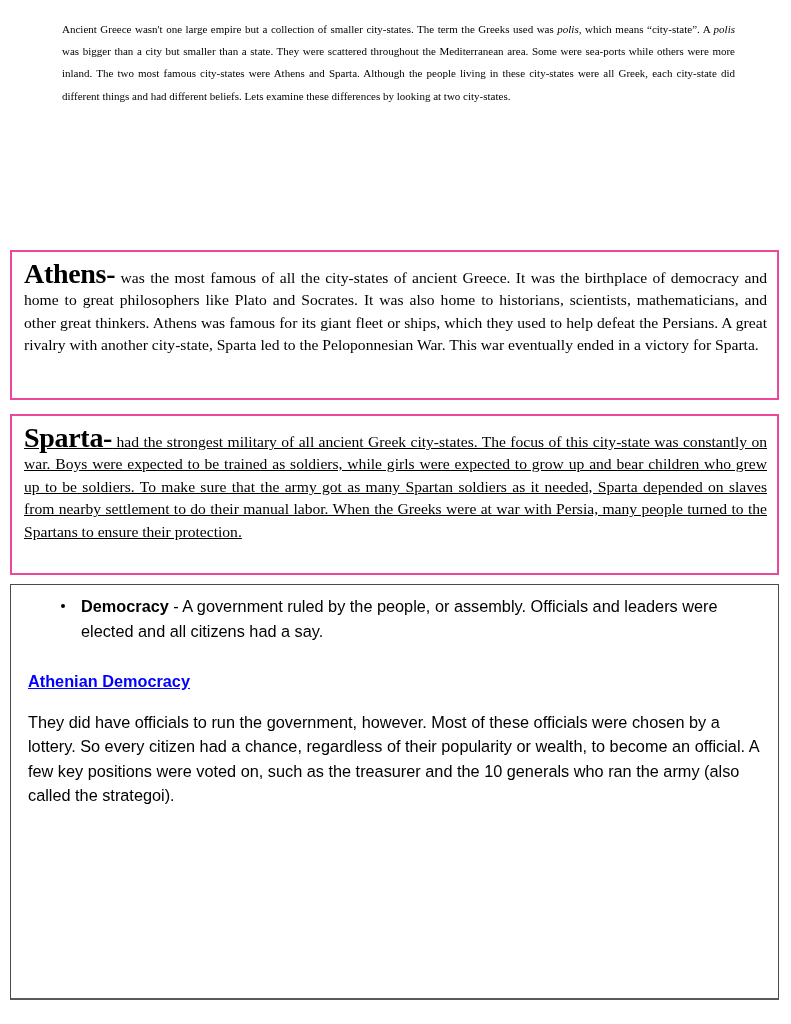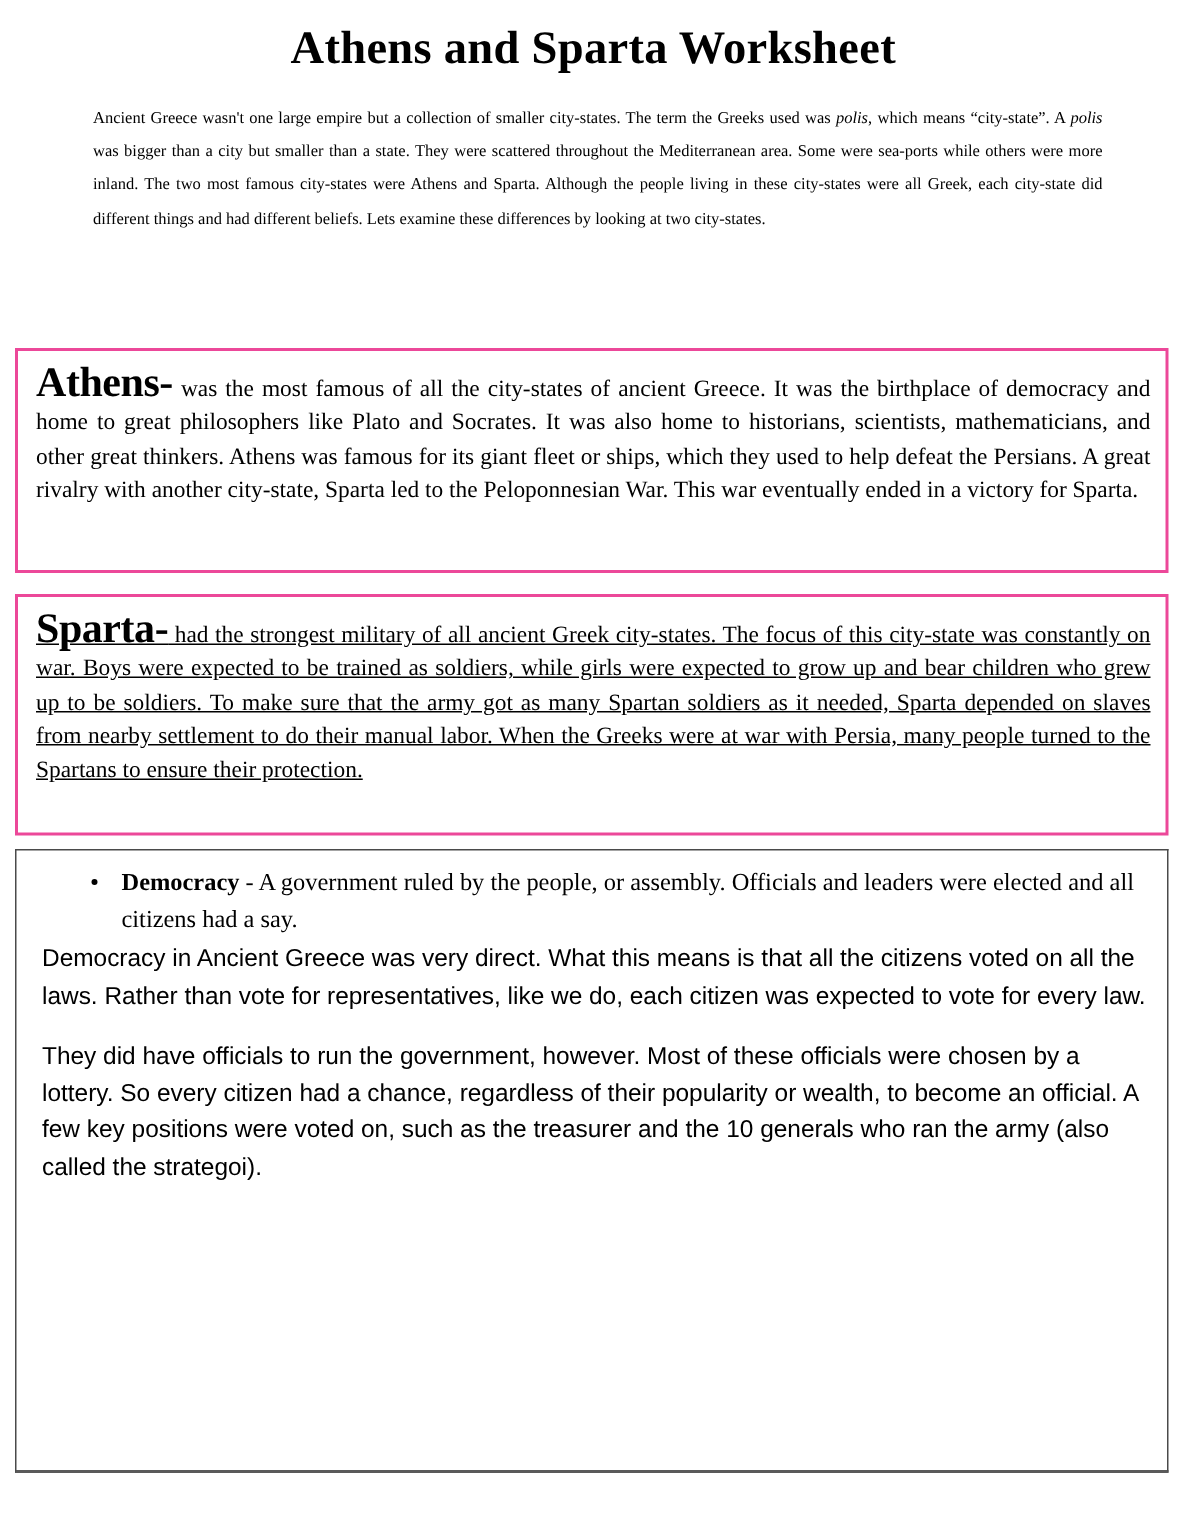--- a/index.html
+++ b/index.html
@@ -97,21 +97,20 @@
   .gov-heading {
     font-weight: bold;
     font-size: 16.5px;
     line-height: 22px;
     margin: 0 0 14px 0;
   }
   .gov-list {
     list-style: none;
     margin: 0 0 0 0;
     padding: 0;
-    font-family: Liberation Serif, serif;
   }
   .gov-list li {
     position: relative;
     padding-left: 53px;
     font-size: 16.3px;
     line-height: 24.5px;
     margin: 0 0 2px 0;
   }
   .gov-list li .bullet {
     position: absolute;
@@ -143,21 +142,20 @@
     line-height: 24.5px;
     margin: 0;
     padding-right: 4px;
   }
 </style>
 </head>
 <body>
 
 <div class="page">
 
-  <h1 class="doc-title">Athens and Sparta Worksheet</h1>
 
   <p class="intro"><span>Ancient Greece wasn't one large empire but a collection of smaller city-states. The term the Greeks used was </span><em>polis</em><span>, which means “city-state”. A </span><em>polis</em><span> was bigger than a city but smaller than a state. They were scattered throughout the Mediterranean area. Some were sea-ports while others were more inland. The two most famous city-states were Athens and Sparta. Although the people living in these city-states were all Greek, each city-state did different things and had different beliefs.  Lets examine these differences by looking at two city-states.</span></p>
 
   <div class="box box-athens">
     <p class="box-body"><span class="city-name">Athens-</span><span> was the most famous of all the city-states of ancient Greece. It was the birthplace of democracy and home to great philosophers like Plato and Socrates. It was also home to historians, scientists, mathematicians, and other great thinkers.  Athens was famous for its giant fleet or ships, which they used to help defeat the Persians. A great rivalry with another city-state, Sparta led to the Peloponnesian War. This war eventually ended in a victory for Sparta.</span></p>
   </div>
 
   <div class="box box-sparta">
     <p class="box-body"><span class="city-name">Sparta-</span><span> had the strongest military of all ancient Greek city-states. The focus of this city-state was constantly on war. Boys were expected to be trained as soldiers, while girls were expected to grow up and bear children who grew up to be soldiers. To make sure that the army got as many Spartan soldiers as it needed, Sparta depended on slaves from nearby settlement to do their manual labor. When the Greeks were at war with Persia, many people turned to the Spartans to ensure their protection.</span></p>
   </div>
@@ -165,20 +163,22 @@
   <div class="box-gov">
 
 
     <ul class="gov-list">
       <li>
         <span class="bullet"></span><b>Democracy</b><span> - A government ruled by the people, or assembly. Officials and leaders were elected and all citizens had a say.</span>
       </li>
     </ul>
 
 
+    <div>
+      <span class="link-head">Athenian Democracy</span>
+    </div>
 
-    <p class="after-link">Democracy in Ancient Greece was very direct. What this means is that all the citizens voted on all the laws. Rather than vote for representatives, like we do, each citizen was expected to vote for every law.</p>
 
     <p class="gov-para">They did have officials to run the government, however. Most of these officials were chosen by a lottery. So every citizen had a chance, regardless of their popularity or wealth, to become an official. A few key positions were voted on, such as the treasurer and the 10 generals who ran the army (also called the strategoi).</p>
 
   </div>
 
 </div>
 
 </body></html>

